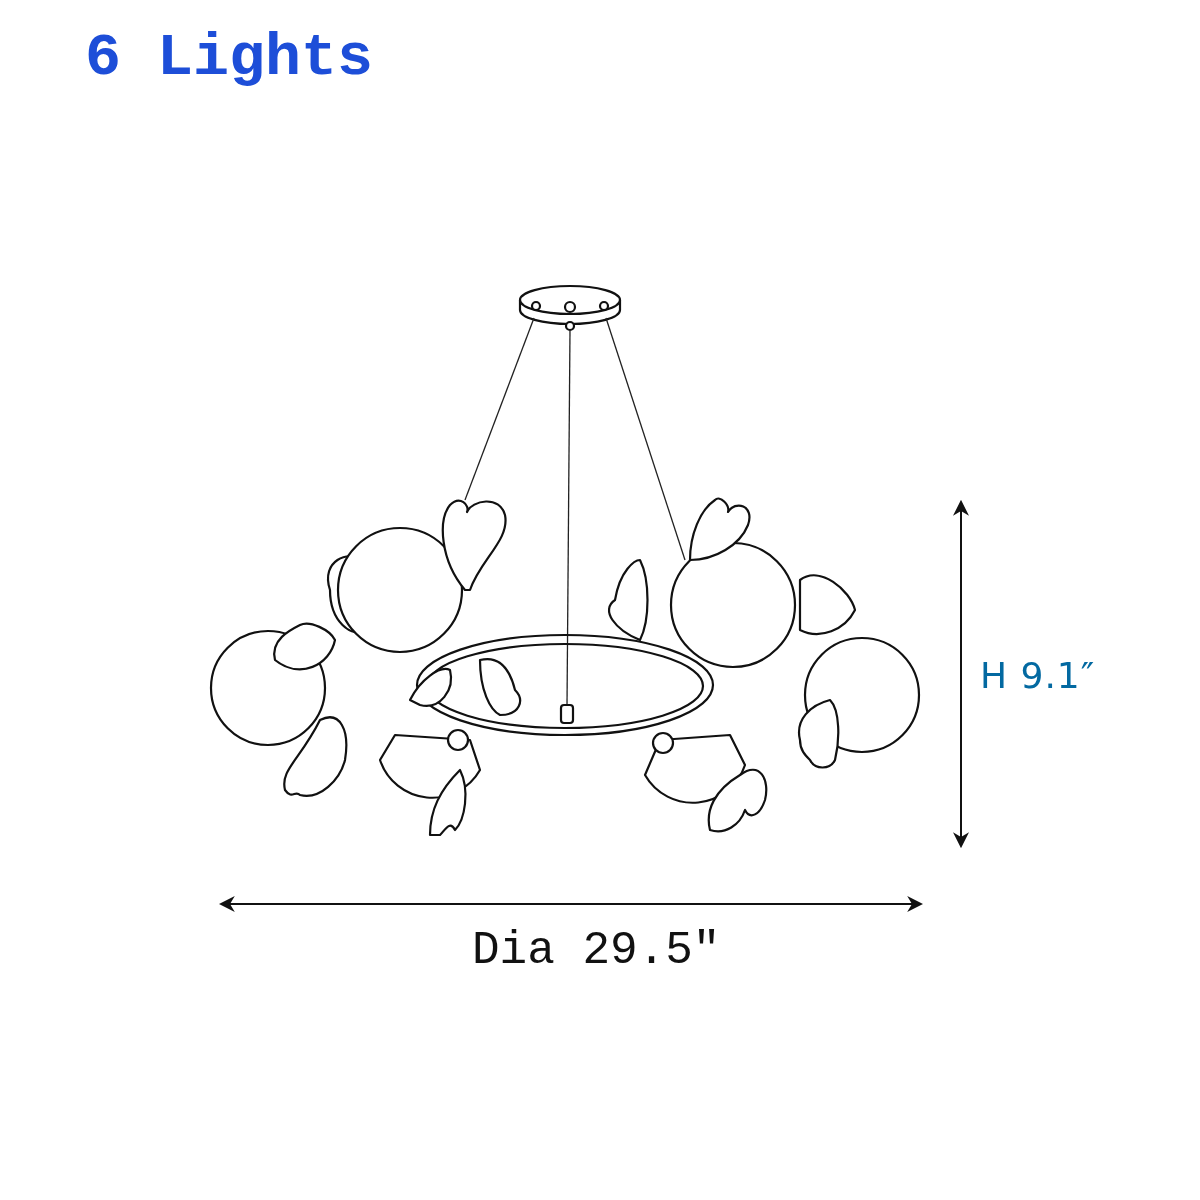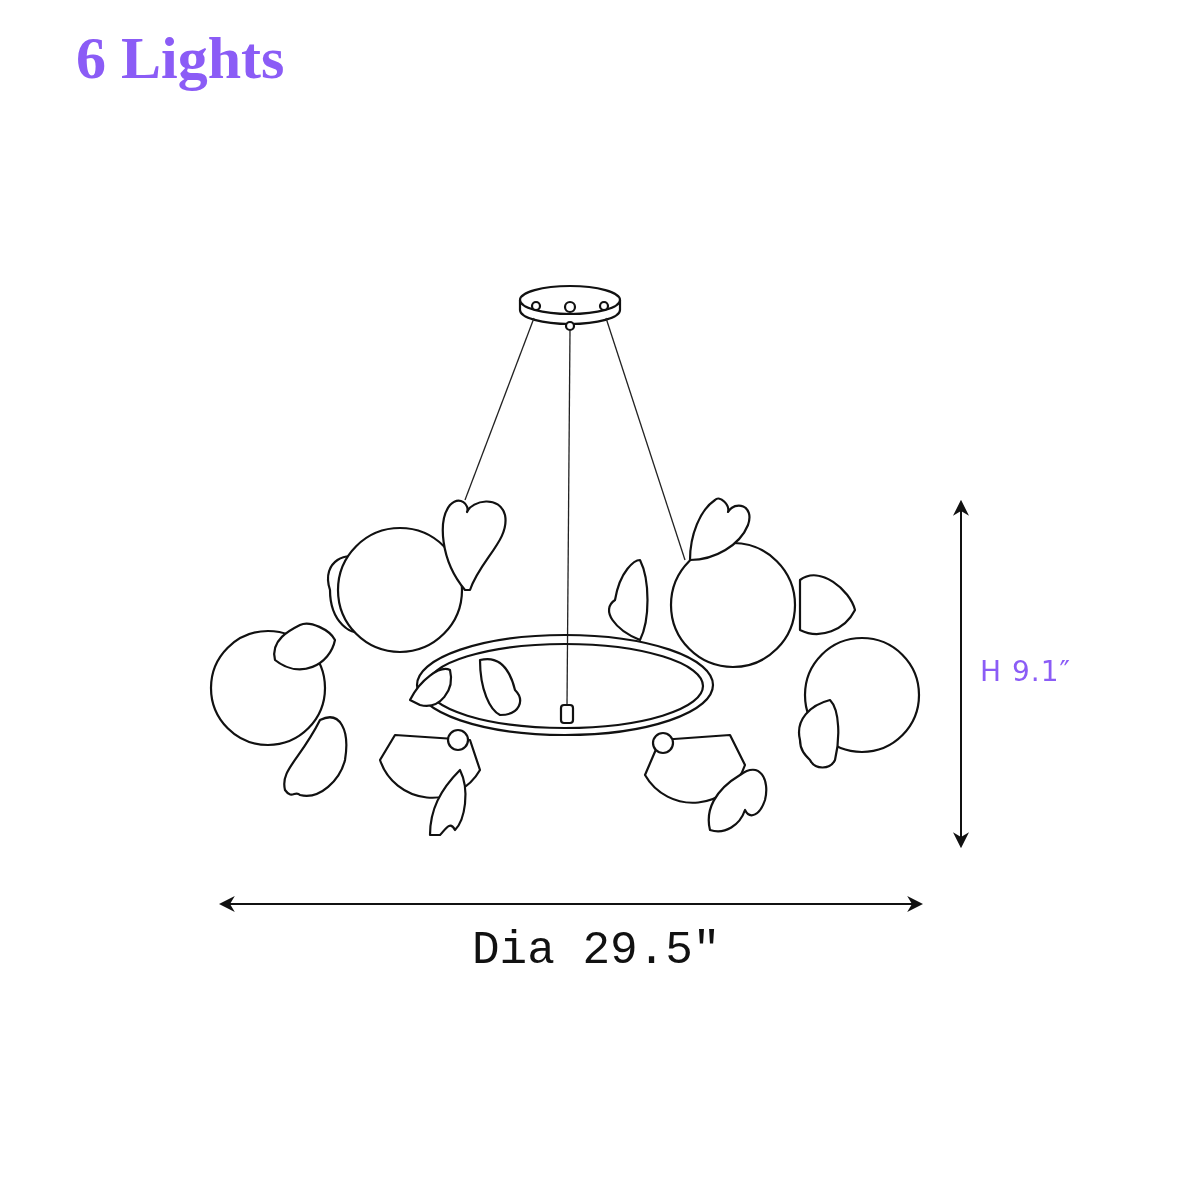--- a/index.html
+++ b/index.html
@@ -1,18 +1,18 @@
 <!DOCTYPE html>
 <html><head>
 <meta charset="utf-8">
 <style>
   html, body { margin:0; padding:0; background:#ffffff; }
   body { width:1200px; height:1200px; position:relative; overflow:hidden; font-family:"DejaVu Sans","Liberation Sans",sans-serif; }
-  .title { position:absolute; left:76px; top:22px; font-size:60px; font-weight:bold; color:#8b5cf6; letter-spacing:0px; line-height:1.2; font-family:Liberation Serif, serif; }
-  .dim-h { position:absolute; left:980px; top:655px; font-size:28px; color:#8b5cf6; font-family:"DejaVu Sans",sans-serif; letter-spacing:1px; }
+  .title { position:absolute; left:85px; top:22px; font-size:60px; font-weight:bold; color:#1d4ed8; letter-spacing:0px; line-height:1.2; font-family:Liberation Mono, monospace; }
+  .dim-h { position:absolute; left:980px; top:655px; font-size:36px; color:#0369a1; font-family:"DejaVu Sans",sans-serif; letter-spacing:1px; }
   .dim-d { position:absolute; left:472px; top:925px; font-size:46px; color:#111; font-family:Liberation Mono, monospace; }
   svg.drawing { position:absolute; left:0; top:0; }
   .ln { fill:#fff; stroke:#111; stroke-width:2.2; stroke-linejoin:round; stroke-linecap:round; }
   .thin { fill:none; stroke:#222; stroke-width:1.3; }
 </style>
 </head>
 <body>
 
 <div class="title">6 Lights</div>
 

